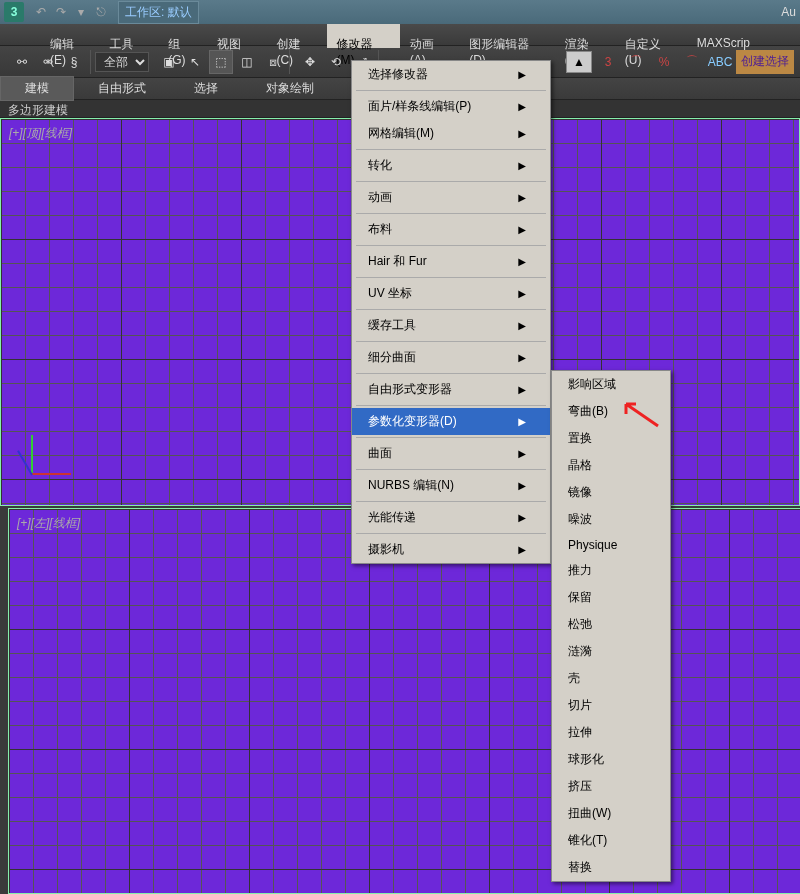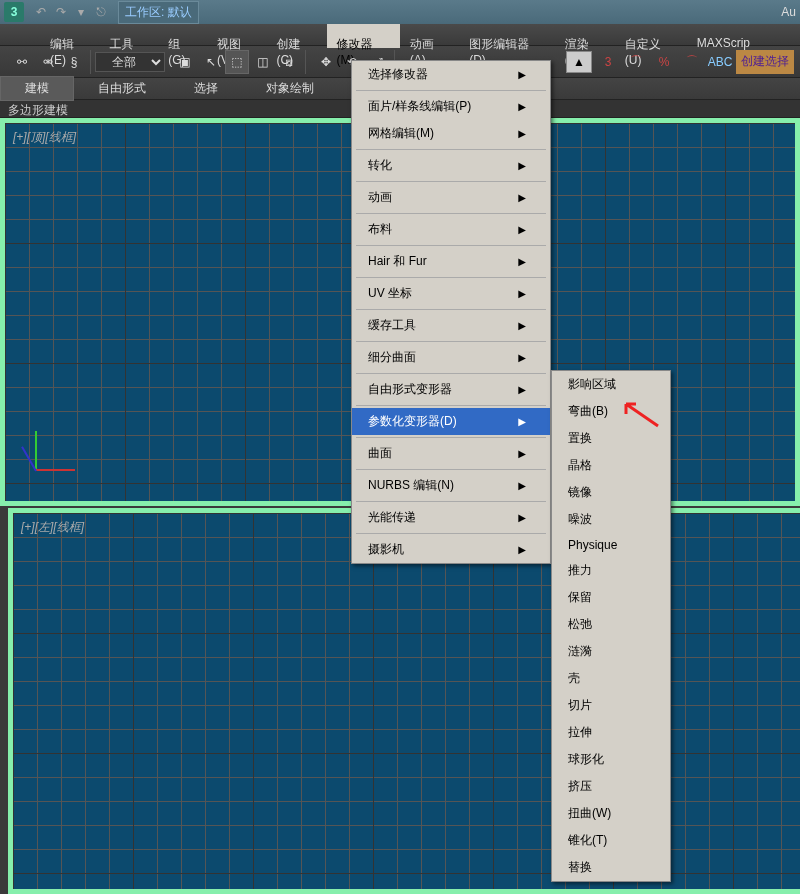--- a/index.html
+++ b/index.html
@@ -10,30 +10,30 @@
 .title-bar .qat span{width:18px;height:18px;display:flex;align-items:center;justify-content:center;color:#aaa}
 .title-bar .workspace{margin-left:8px;color:#9cf;padding:2px 6px;border:1px solid #6a8a9a;background:#4a6a7a}
 .title-bar .app-title{margin-left:auto;color:#ddd}
 .menu-bar{height:22px;background:linear-gradient(#4a4a4a,#3a3a3a);display:flex;padding:0 40px;border-bottom:1px solid #222}
 .menu-bar .menu-item{padding:12px 10px;color:#ddd;cursor:pointer}
 .menu-bar .menu-item.active{background:#d4d0c8;color:#000}
 .toolbar{height:32px;background:linear-gradient(#444,#383838);display:flex;align-items:center;padding:0 6px;gap:4px;border-bottom:1px solid #222}
 .toolbar .tool{width:24px;height:24px;display:flex;align-items:center;justify-content:center;color:#ddd;border:1px solid transparent}
 .toolbar .tool.active{background:#555;border-color:#666}
 .toolbar .tool-group{display:flex;gap:2px;padding:0 4px;border-right:1px solid #555}
-.toolbar select{background:#333;color:#ddd;border:1px solid #555;height:20px;padding:0 12px}
+.toolbar select{background:#333;color:#ddd;border:1px solid #555;height:20px;padding:0 4px}
 .toolbar .spacer{flex:1}
 .toolbar .right-tools{display:flex;gap:4px;align-items:center}
 .toolbar .right-tools .btn{width:26px;height:22px;background:#ccc;border:1px solid #888;display:flex;align-items:center;justify-content:center}
 .ribbon{height:22px;background:linear-gradient(#444,#3a3a3a);display:flex;align-items:center;border-bottom:1px solid #222}
 .ribbon .tab{padding:3px 24px;color:#ddd;cursor:pointer}
 .ribbon .tab.active{background:#5a5a5a;border:1px solid #666}
 .sub-ribbon{height:18px;background:#333;color:#ccc;padding:2px 8px;border-bottom:1px solid #222}
 .viewports{position:relative;height:776px;background:#3a3a3a}
-.viewport{position:absolute;border:5px solid #86efac;background:#0c4a6e}
+.viewport{position:absolute;border:1px solid #86efac;background:#6d28d9}
 .viewport.top-view{left:0;top:0;width:800px;height:388px}
 .viewport.left-view{left:8px;top:390px;width:800px;height:386px}
 .viewport .grid{position:absolute;inset:0;background-image:linear-gradient(#555 1px,transparent 1px),linear-gradient(90deg,#555 1px,transparent 1px);background-size:24px 24px}
 .viewport .grid-major{position:absolute;inset:0;background-image:linear-gradient(#333 1px,transparent 1px),linear-gradient(90deg,#333 1px,transparent 1px);background-size:120px 120px}
 .viewport .label{position:absolute;left:8px;top:6px;color:#aaa;font-style:italic}
 .viewport .axis{position:absolute;left:30px;bottom:30px}
 .viewport .axis .y{position:absolute;width:2px;height:40px;background:#3c3;bottom:0}
 .viewport .axis .x{position:absolute;height:2px;width:40px;background:#c33;bottom:0}
 .viewport .axis .z{position:absolute;width:2px;height:28px;background:#33c;bottom:0;transform:rotate(-30deg);transform-origin:bottom}
 .dropdown{position:absolute;background:#d4d0c8;border:1px solid #888;box-shadow:2px 2px 4px rgba(0,0,0,0.5);z-index:100}

